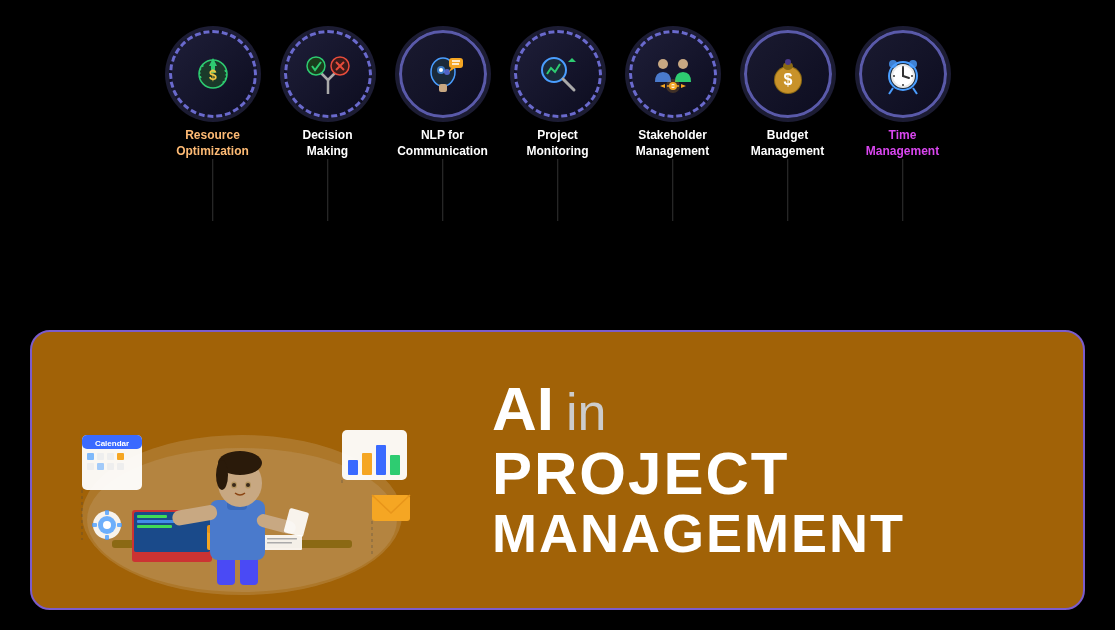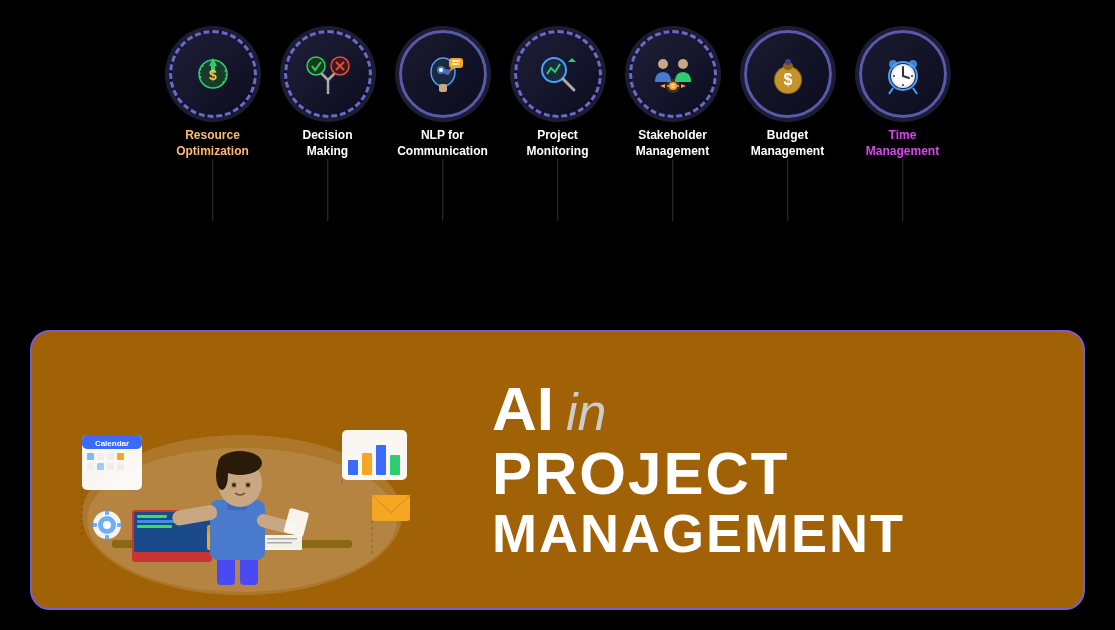--- a/index.html
+++ b/index.html
@@ -367,20 +367,20 @@
         <rect x="53" y="165" width="4" height="5" rx="1" fill="#4a9eff" opacity="0.8"></rect>
         <rect x="53" y="190" width="4" height="5" rx="1" fill="#4a9eff" opacity="0.8"></rect>
         <rect x="40" y="178" width="5" height="4" rx="1" fill="#4a9eff" opacity="0.8"></rect>
         <rect x="65" y="178" width="5" height="4" rx="1" fill="#4a9eff" opacity="0.8"></rect>
       </svg>
     </div>
 
     <div class="text-area">
       <div style="display:flex;align-items:baseline;gap:12px;">
         <span class="ai-title" style="font-size:62px;font-weight:900;font-style:normal;">AI</span>
-        <span style="font-size:52px;font-weight:400;font-style:italic;color:#cccccc;">in</span>
+        <span style="font-size:52px;font-weight:400;color:#cccccc;">in</span>
       </div>
       <div style="font-size:60px;font-weight:900;color:#ffffff;line-height:1.05;letter-spacing:2px;">PROJECT</div>
       <div style="font-size:54px;font-weight:900;color:#ffffff;line-height:1.05;letter-spacing:2px;">MANAGEMENT</div>
     </div>
   </div>
 
 </div>
 
 </body></html>

